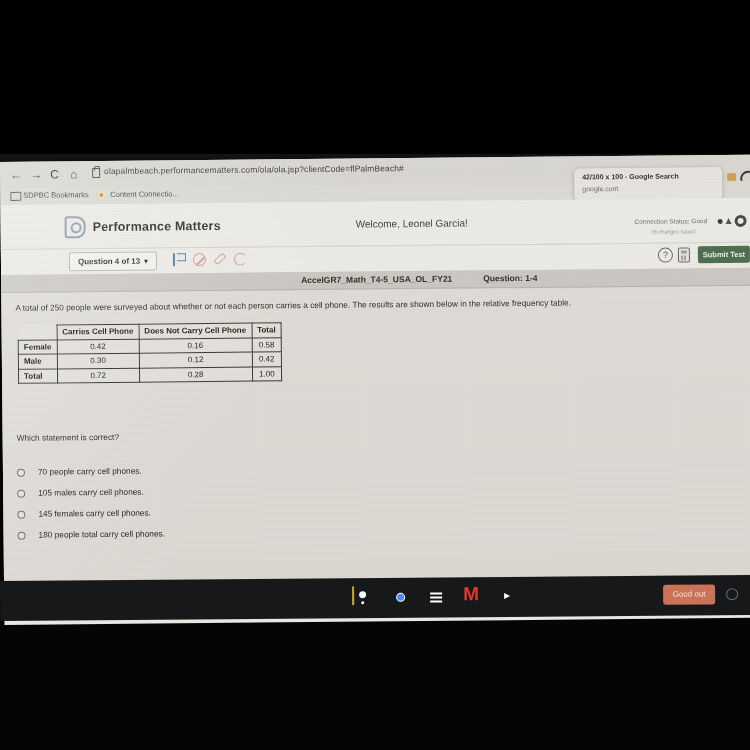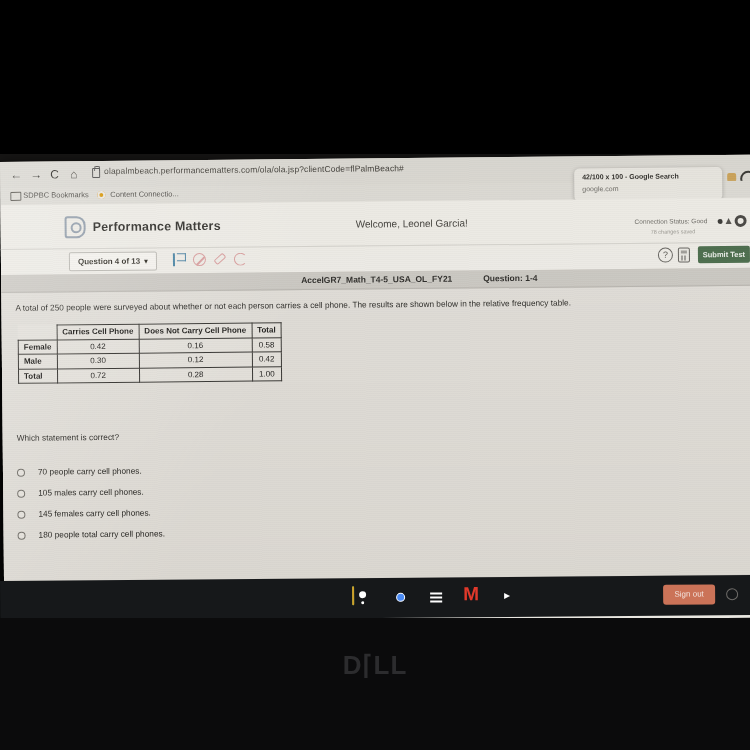--- a/index.html
+++ b/index.html
@@ -331,21 +331,18 @@
     <div class="glare"></div>
     <div class="noise"></div>
   </div>
 
   <div class="shelf">
     <span class="sh-ico ic-class" style="left:352px;"></span>
     <span class="sh-ico ic-chrome" style="left:388px;"></span>
     <span class="sh-ico ic-docs" style="left:424px;"></span>
     <span class="sh-ico ic-gmail" style="left:459px;"></span>
     <span class="sh-ico ic-yt" style="left:495px;"></span>
-    <span class="signout">Sign out</span>
+    <span class="signout">Good out</span>
     <span class="sh-clock"></span>
   </div>
 
-  <div class="bezel">
-    <div class="dell">D⌈LL</div>
-  </div>
 
 </div>
 
 </body></html>

